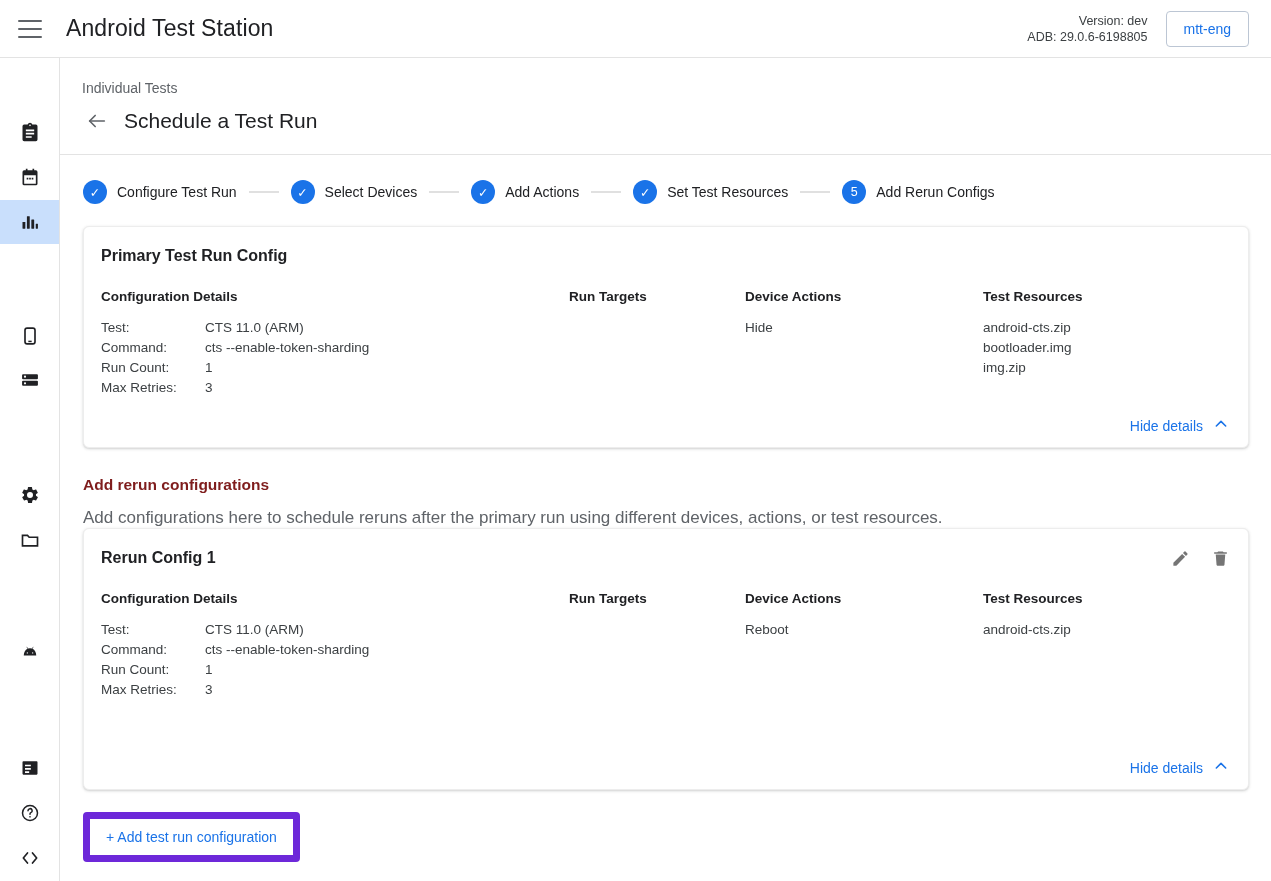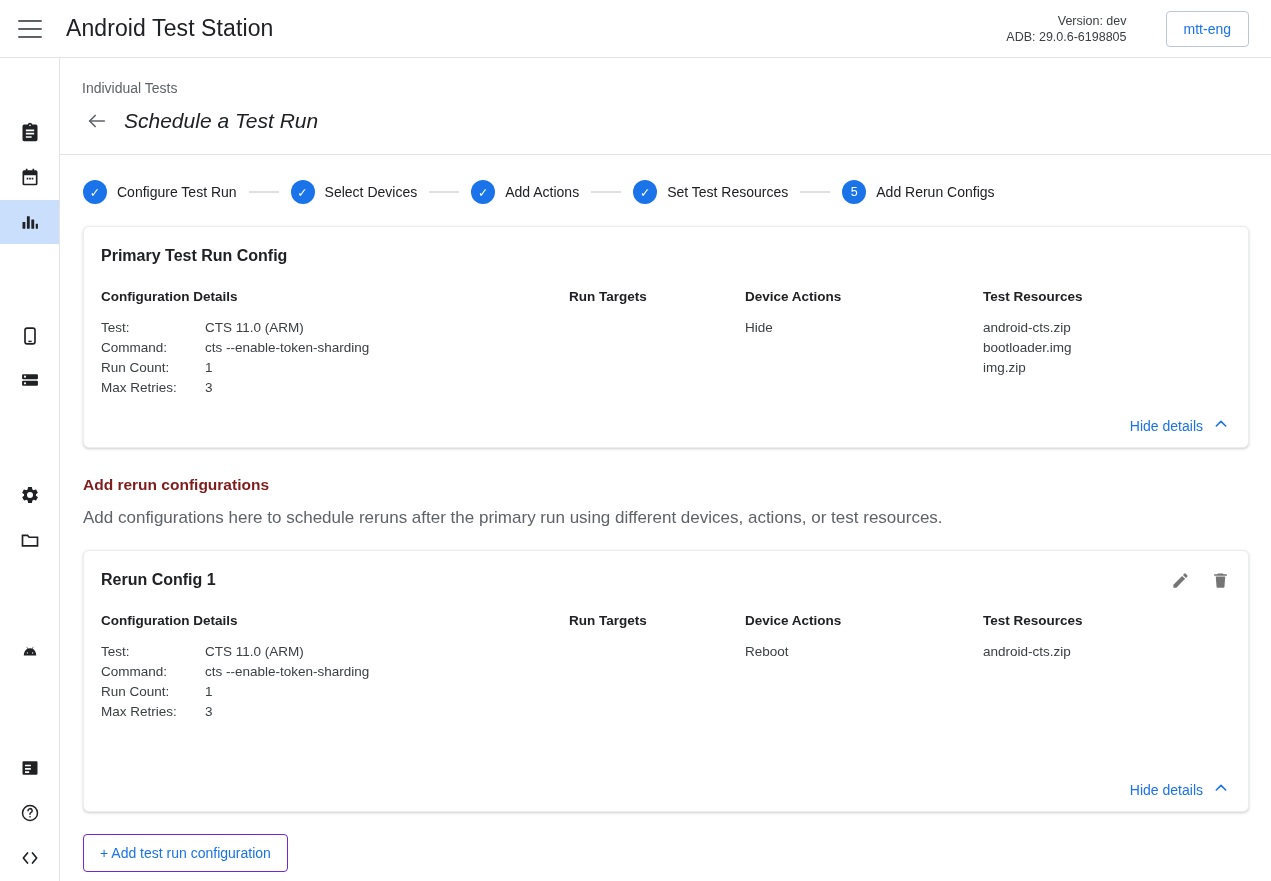--- a/index.html
+++ b/index.html
@@ -30,21 +30,21 @@
   .app-title { font-size: 23px; font-weight: 400; color: #202124; letter-spacing: .1px; }
   .topbar-right {
     margin-left: auto; display: flex; align-items: center; gap: 18px; padding-right: 22px;
   }
   .version-block {
     text-align: right; font-size: 12.5px; line-height: 16px; color: #3c4043;
   }
   .user-chip {
     border: 1px solid #bcc6d4; border-radius: 4px;
     color: #1a73e8; background: #fff;
-    font-size: 14px; padding: 9px 17px; cursor: pointer; margin-left: 21px;
+    font-size: 14px; padding: 9px 17px; cursor: pointer;
   }
 
   
   .rail {
     position: absolute; top: 58px; left: 0; width: 60px; height: 823px;
     background: #fff; border-right: 1px solid #e3e3e3;
   }
   .rail-item {
     position: absolute; left: 0; width: 59px; height: 44px;
     display: flex; align-items: center; justify-content: center;
@@ -58,21 +58,21 @@
     position: absolute; top: 58px; left: 60px;
     width: 1211px; height: 823px; background: #fff;
   }
   .page-head {
     height: 97px; padding: 22px 0 0 22px; border-bottom: 1px solid #e3e3e3;
   }
   .breadcrumb { font-size: 14px; color: #5f6368; }
   .title-row { display: flex; align-items: center; margin-top: 10px; }
   .back-arrow { width: 30px; height: 30px; margin-right: 12px; cursor: pointer;
                 display:flex; align-items:center; justify-content:center; }
-  .page-title { font-size: 21px; font-weight: 400; color: #202124; font-style: italic; }
+  .page-title { font-size: 21px; font-weight: 400; color: #202124; }
 
   
   .stepper {
     display: flex; align-items: center;
     padding: 25px 0 0 23px;
   }
   .step { display: flex; align-items: center; }
   .step-circle {
     width: 24px; height: 24px; border-radius: 50%;
     background: #1a73e8; color: #fff;
@@ -125,21 +125,21 @@
     margin: 14px 0 0 23px; font-size: 17px; color: #5f6368;
   }
 
   
   .btn-row-1 { margin: 22px 0 0 23px; }
   .btn {
     font-family: "Liberation Sans", sans-serif;
     font-size: 14px; cursor: pointer; border-radius: 4px;
   }
   .btn-outline {
-    border: 1px solid #6d28d9; background: #fff; color: #1a73e8;
+    border: 7px solid #6d28d9; background: #fff; color: #1a73e8;
     padding: 10px 16px;
   }
 </style>
 </head>
 <body>
 
 <div class="app">
 
   <div class="topbar">
     <div class="hamburger">
@@ -349,21 +349,21 @@
               <polyline points="5,15 12,8 19,15"></polyline>
             </svg>
           </span>
         </a>
       </div>
     </div>
 
     <div class="section-head">Add rerun configurations</div>
     <div class="section-sub">Add configurations here to schedule reruns after the primary run using different devices, actions, or test resources.</div>
 
-    <div class="card" style="margin-top:22px;">
+    <div class="card" style="">
       <div class="card-title">Rerun Config 1</div>
 
       <div class="card-icons">
         <div class="icon-btn">
           <svg width="19" height="19" viewBox="0 0 24 24" fill="#757575">
             <path d="M3 17.25V21h3.75l11.06-11.06-3.75-3.75L3 17.25ZM20.71 7.04a1 1 0 0 0 0-1.41l-2.34-2.34a1 1 0 0 0-1.41 0l-1.83 1.83 3.75 3.75 1.83-1.83Z"></path>
           </svg>
         </div>
         <div class="icon-btn">
           <svg width="19" height="19" viewBox="0 0 24 24" fill="#757575">

